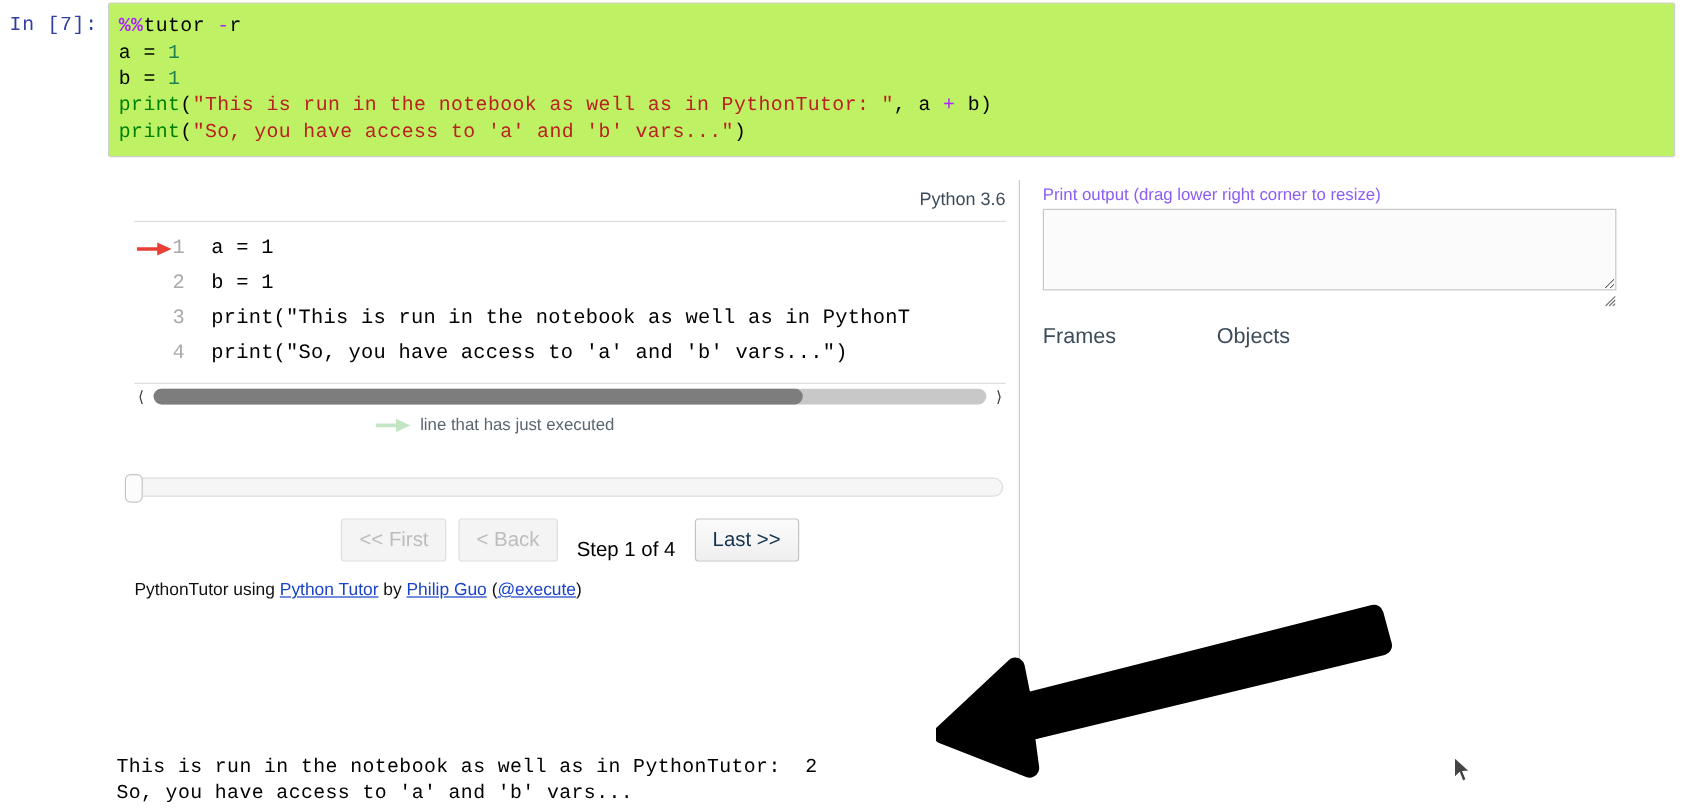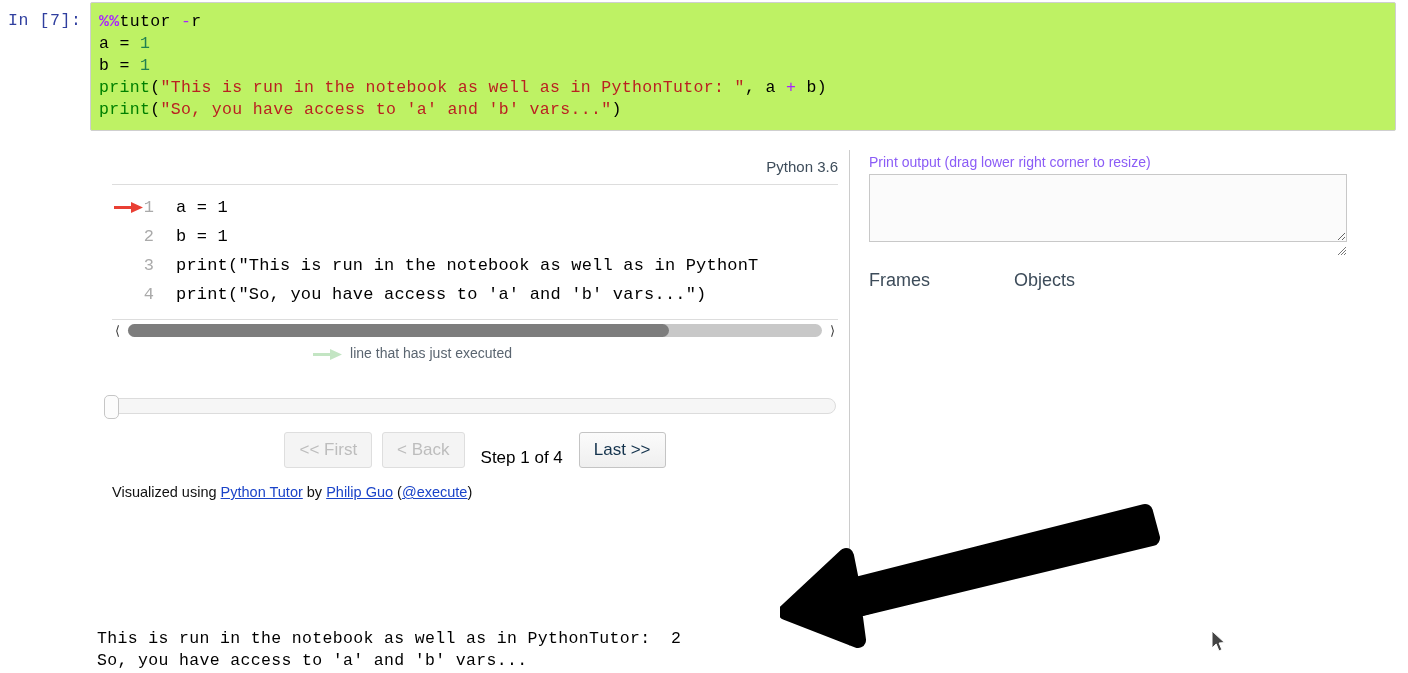--- a/index.html
+++ b/index.html
@@ -351,21 +351,21 @@
   </div>
 
   <div id="step-controls">
     <button class="ctl-btn disabled">&lt;&lt; First</button>
     <button class="ctl-btn disabled">&lt; Back</button>
     <span id="step-counter">Step 1 of 4</span>
     <button class="ctl-btn">Last &gt;&gt;</button>
   </div>
 
   <div id="credit">
-    <span>Visualized using </span><a href="#">Python Tutor</a><span> by </span><a href="#">Philip Guo</a><span> (</span><a href="#">@execute</a><span>)</span>
+    <span>PythonTutor using </span><a href="#">Python Tutor</a><span> by </span><a href="#">Philip Guo</a><span> (</span><a href="#">@execute</a><span>)</span>
   </div>
 
   <div id="print-output-label">Print output (drag lower right corner to resize)</div>
   <textarea id="print-output-box" readonly="" style=""></textarea>
   <svg id="print-output-resize" viewBox="0 0 10 10">
     <path d="M9 1 L1 9 M9 4 L4 9 M9 7 L7 9" stroke="#777" stroke-width="1" fill="none"></path>
   </svg>
 
   <div id="frames-heading">Frames</div>
   <div id="objects-heading">Objects</div>

